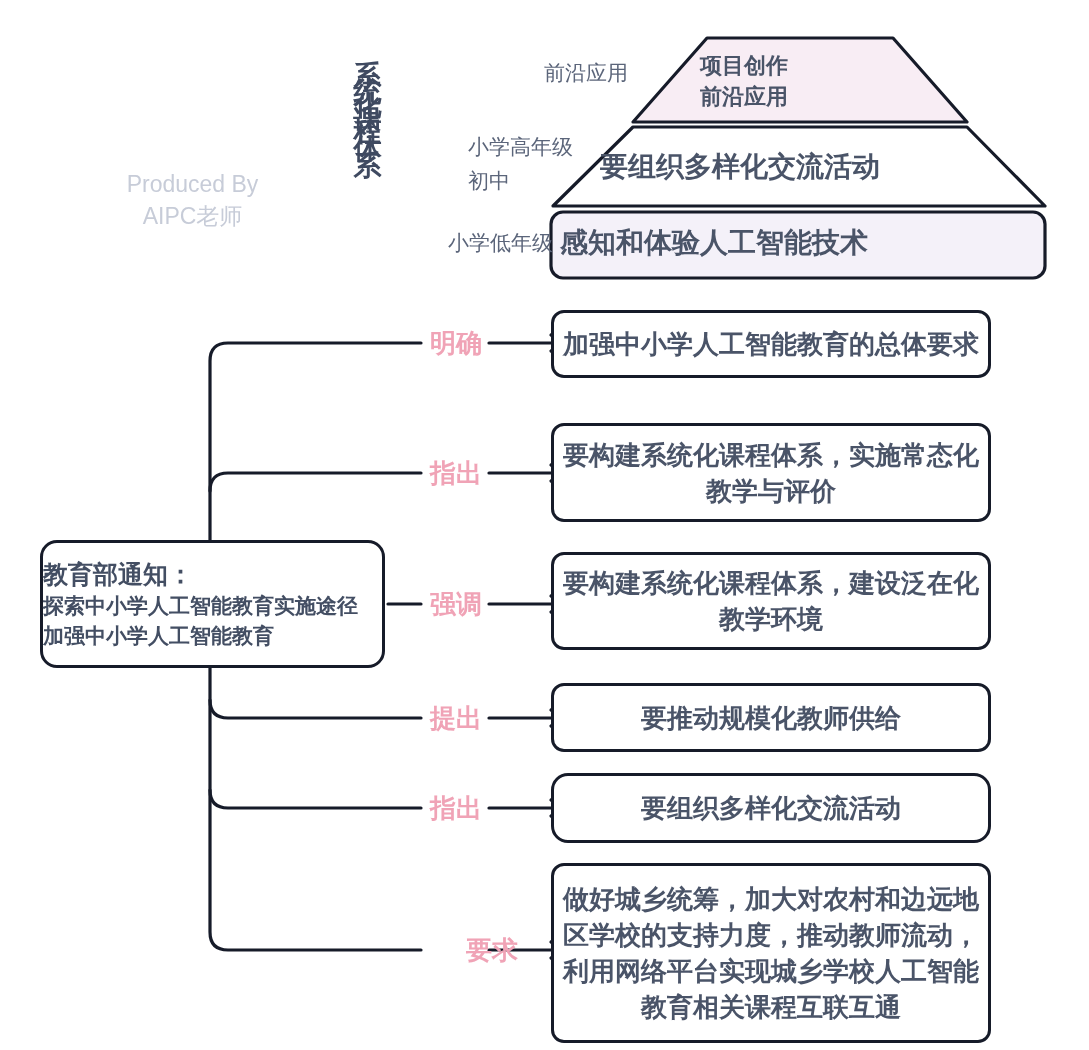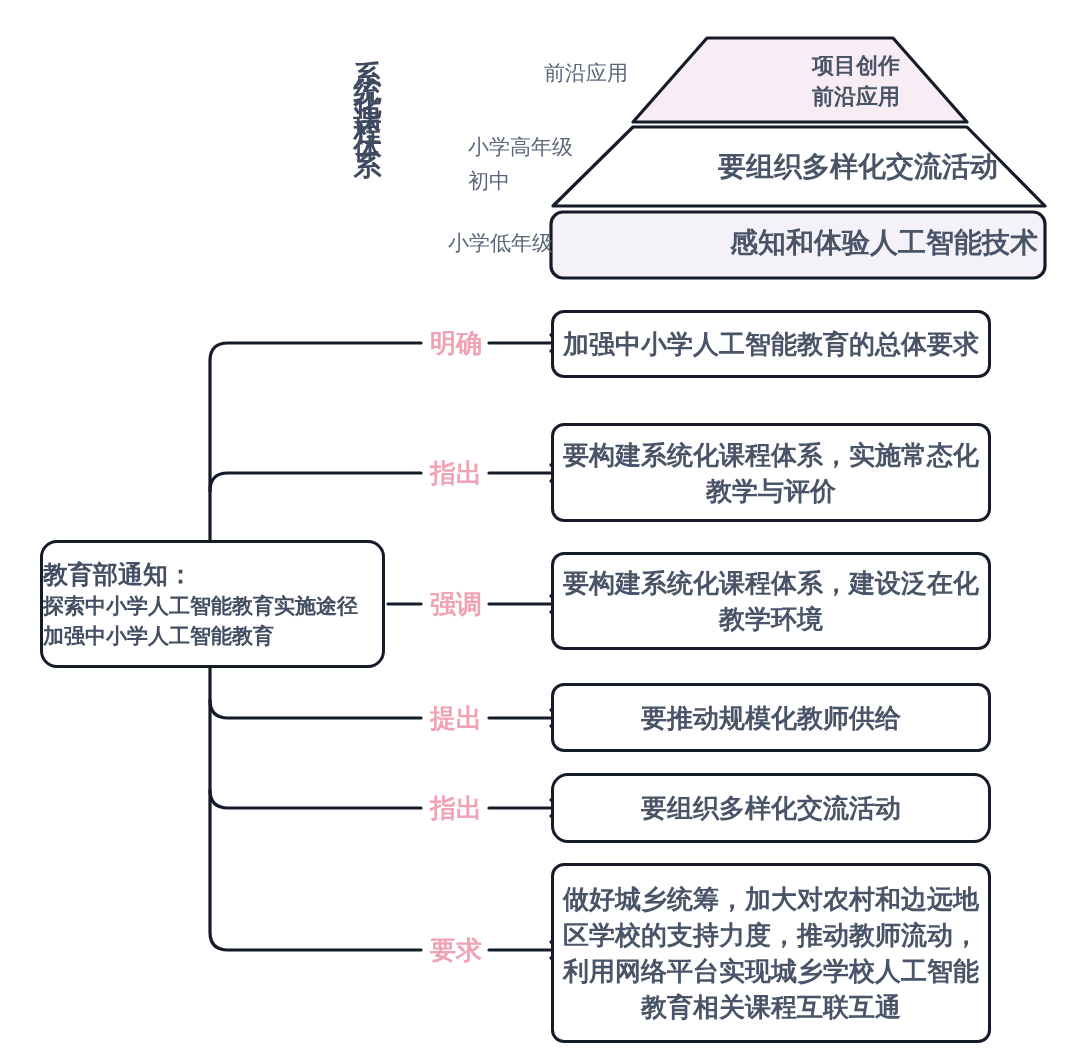--- a/index.html
+++ b/index.html
@@ -27,21 +27,21 @@
   
   .stage{
     color:#5b657a;font-size:21px;line-height:34px;
     white-space:pre-line;
   }
   .stage1{left:544px;top:56px;}
   .stage2{left:468px;top:130px;}
   .stage3{left:428px;top:226px;margin-left:20px;}
   
   .pyrtext{
-    text-align:right;font-weight:bold;color:#4a5468;
+    text-align:left;font-weight:bold;color:#4a5468;
     white-space:pre-line;
   }
   .pyrtext1{left:700px;top:50px;width:200px;font-size:22px;line-height:31px;}
   .pyrtext2{left:600px;top:150px;width:398px;font-size:28px;line-height:34px;}
   .pyrtext3{left:560px;top:226px;width:478px;font-size:28px;line-height:34px;}
   
   .rootbox{
     left:40px;top:540px;width:345px;height:128px;
     box-sizing:border-box;border:3px solid #161b29;border-radius:17px;
     background:#ffffff;
@@ -106,20 +106,22 @@
       <polyline class="stroke" points="551,800 567,808 551,816"></polyline>
     </g>
     <g>
       <line class="stroke" x1="489" y1="950" x2="557" y2="950"></line>
       <polyline class="stroke" points="551,942 567,950 551,958"></polyline>
     </g>
   </svg>
 
   <div class="abs vtitle">系统化课程体系</div>
 
+  <div class="abs watermark">Produced By
+AIPC老师</div>
 
   <div class="abs stage stage1">前沿应用</div>
   <div class="abs stage stage2">小学高年级
 初中</div>
   <div class="abs stage stage3">小学低年级</div>
 
   <div class="abs pyrtext pyrtext1">项目创作
 前沿应用</div>
   <div class="abs pyrtext pyrtext2">要组织多样化交流活动</div>
   <div class="abs pyrtext pyrtext3">感知和体验人工智能技术</div>
@@ -128,21 +130,21 @@
     <div class="title">教育部通知：</div>
     <div class="line">探索中小学人工智能教育实施途径</div>
     <div class="line">加强中小学人工智能教育</div>
   </div>
 
   <div class="abs verb" style="top:326px;">明确</div>
   <div class="abs verb" style="top:456px;">指出</div>
   <div class="abs verb" style="top:587px;">强调</div>
   <div class="abs verb" style="top:701px;">提出</div>
   <div class="abs verb" style="top:791px;">指出</div>
-  <div class="abs verb" style="top:933px;">要求</div>
+  <div class="abs verb" style="top:933px;margin-left:36px;">要求</div>
 
   <div class="abs bbox" style="top:310px;height:68px;">加强中小学人工智能教育的总体要求</div>
   <div class="abs bbox" style="top:423px;height:99px;">要构建系统化课程体系，实施常态化
 教学与评价</div>
   <div class="abs bbox" style="top:552px;height:98px;">要构建系统化课程体系，建设泛在化
 教学环境</div>
   <div class="abs bbox" style="top:683px;height:69px;">要推动规模化教师供给</div>
   <div class="abs bbox" style="top:773px;height:70px;border-radius:17px;">要组织多样化交流活动</div>
   <div class="abs bbox" style="top:863px;height:180px;">做好城乡统筹，加大对农村和边远地
 区学校的支持力度，推动教师流动，

